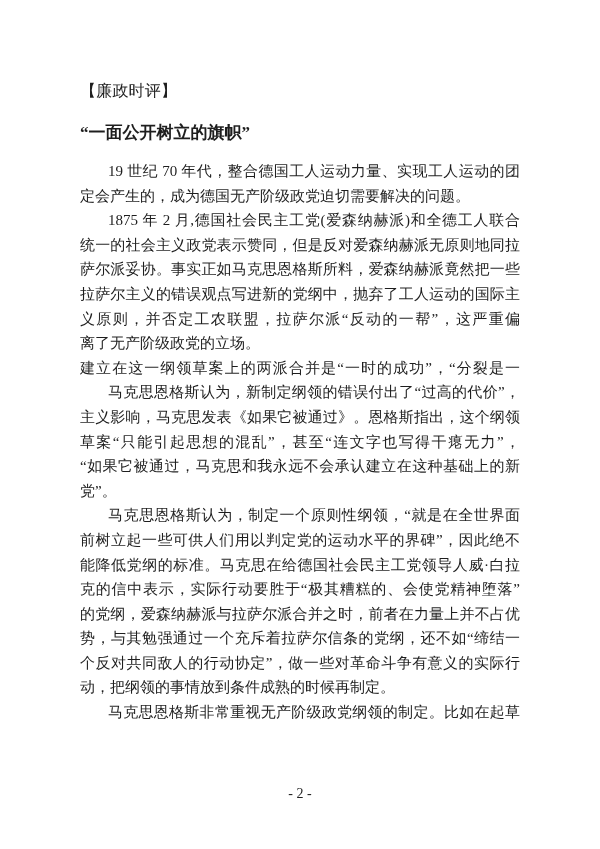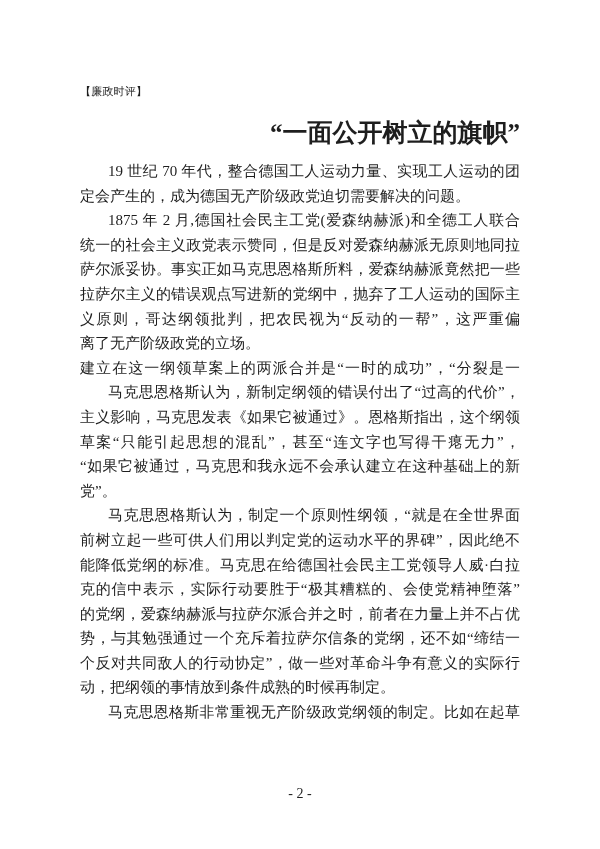--- a/index.html
+++ b/index.html
@@ -13,32 +13,32 @@
     height: 849px;
     background: #ffffff;
     overflow: hidden;
     font-family: "Liberation Serif", "DejaVu Serif", serif;
     color: #1e1e1e;
   }
   .doc-header {
     position: absolute;
     left: 80px;
     top: 81px;
-    font-size: 11px;
+    font-size: 16px;
     line-height: 20px;
     letter-spacing: 0.2px;
     white-space: nowrap;
   }
   .doc-title {
     position: absolute;
     left: 80px;
     top: 119px;
     width: 440px;
-    text-align: right;
-    font-size: 25px;
+    text-align: left;
+    font-size: 17px;
     line-height: 27px;
     font-weight: bold;
     white-space: nowrap;
   }
   .article-body {
     position: absolute;
     left: 80px;
     top: 159px;
     width: 440px;
   }
@@ -83,21 +83,21 @@
   <div class="article-body">
       <div class="para">
         <div class="line first">19 世纪 70 年代，整合德国工人运动力量、实现工人运动的团</div>
         <div class="line last">定会产生的，成为德国无产阶级政党迫切需要解决的问题。</div>
       </div>
       <div class="para">
         <div class="line first">1875 年 2 月,德国社会民主工党(爱森纳赫派)和全德工人联合</div>
         <div class="line">统一的社会主义政党表示赞同，但是反对爱森纳赫派无原则地同拉</div>
         <div class="line">萨尔派妥协。事实正如马克思恩格斯所料，爱森纳赫派竟然把一些</div>
         <div class="line">拉萨尔主义的错误观点写进新的党纲中，抛弃了工人运动的国际主</div>
-        <div class="line">义原则，哥达纲领批判，把农民视为“反动的一帮”，这严重偏</div>
+        <div class="line">义原则，并否定工农联盟，拉萨尔派“反动的一帮”，这严重偏</div>
         <div class="line last">离了无产阶级政党的立场。</div>
       </div>
       <div class="para">
         <div class="line">建立在这一纲领草案上的两派合并是“一时的成功”，“分裂是一</div>
         <div class="line first">马克思恩格斯认为，新制定纲领的错误付出了“过高的代价”，</div>
         <div class="line">主义影响，马克思发表《如果它被通过》。恩格斯指出，这个纲领</div>
         <div class="line">草案“只能引起思想的混乱”，甚至“连文字也写得干瘪无力”，</div>
         <div class="line">“如果它被通过，马克思和我永远不会承认建立在这种基础上的新</div>
         <div class="line last">党”。</div>
       </div>

